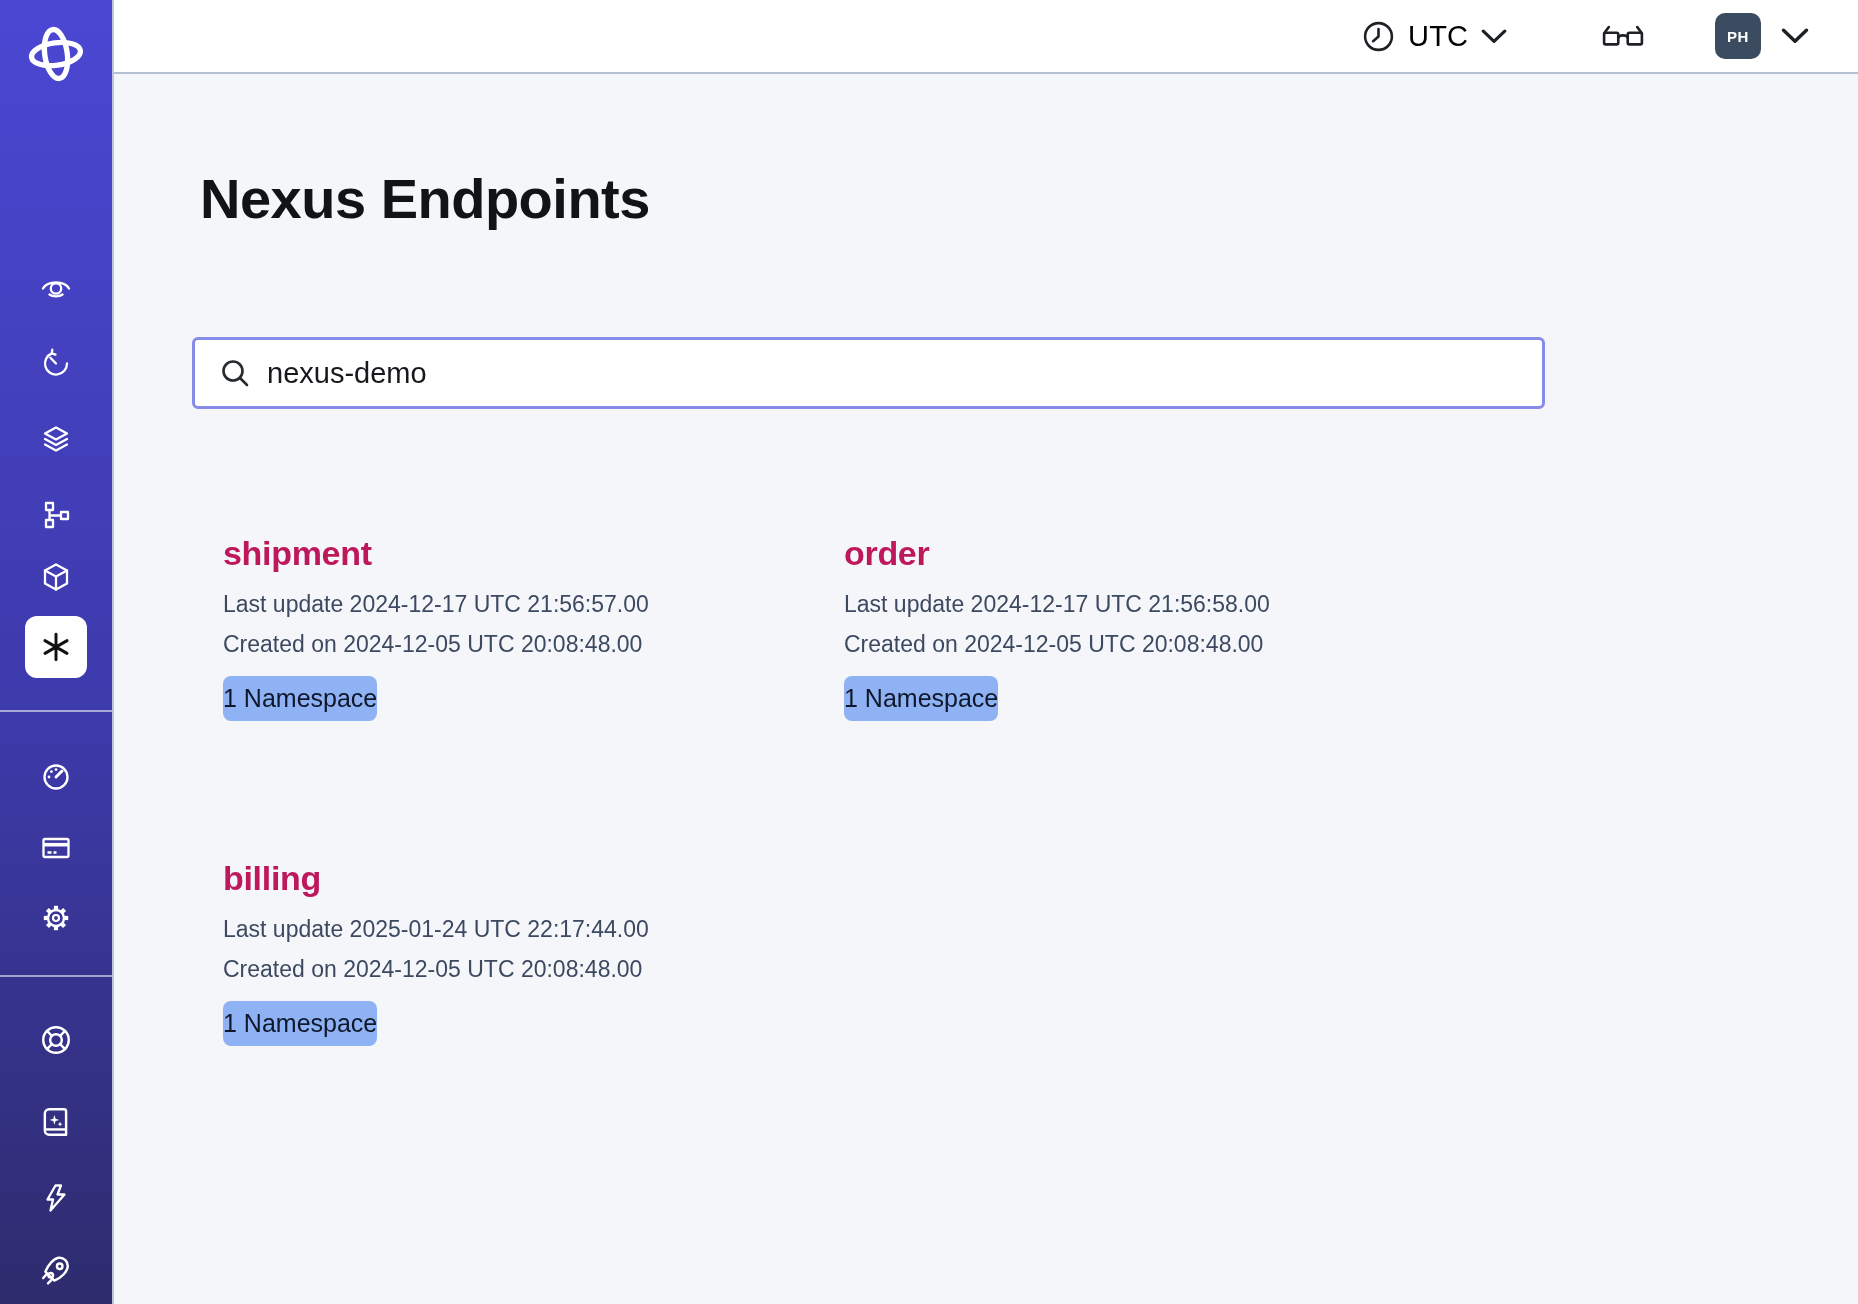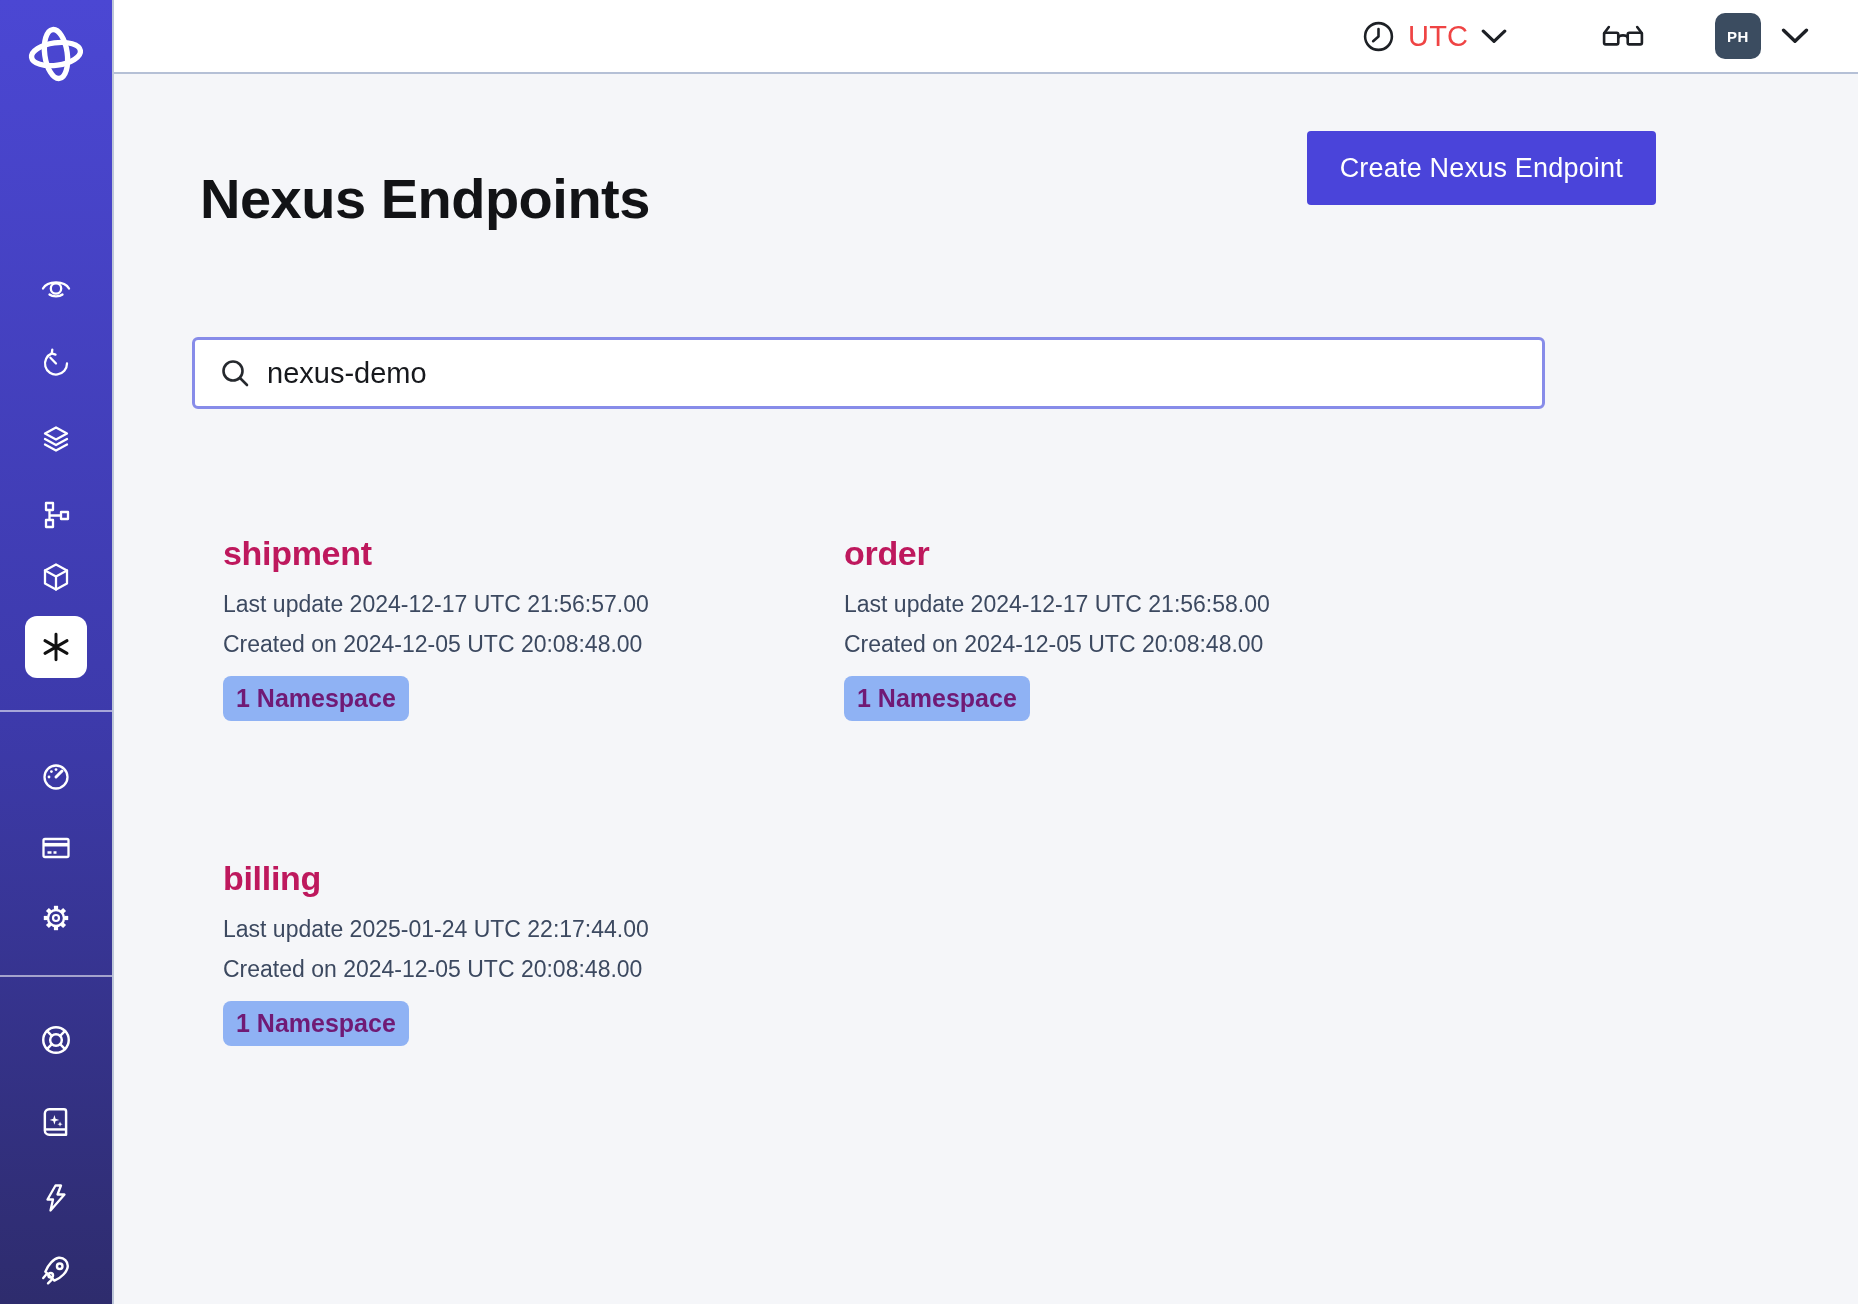--- a/index.html
+++ b/index.html
@@ -36,21 +36,21 @@
   
   .topbar {
     position: absolute; left: 114px; top: 0; width: 1744px; height: 74px;
     background: #ffffff; border-bottom: 2px solid #b5c0d6; z-index: 2;
   }
   .tz-button {
     position: absolute; left: 1248px; top: 0; height: 72px;
     display: flex; align-items: center; gap: 13px;
     background: transparent; border: none; cursor: pointer;
   }
-  .tz-label { font-size: 29px; font-weight: 500; color: #ef4444; letter-spacing: 0.2px; }
+  .tz-label { font-size: 29px; font-weight: 500; color: #000000; letter-spacing: 0.2px; }
   .glasses-button {
     position: absolute; left: 1478px; top: 14px; width: 62px; height: 46px;
     display: flex; align-items: center; justify-content: center;
     background: transparent; border: none; cursor: pointer;
   }
   .user-button {
     position: absolute; left: 1601px; top: 0; height: 72px;
     display: flex; align-items: center; gap: 20px;
     background: transparent; border: none; cursor: pointer;
   }
@@ -83,22 +83,22 @@
 
   .grid {
     position: absolute; left: 78px; top: 422px; width: 1353px;
     display: grid; grid-template-columns: 621px 621px; row-gap: 100px;
   }
   .card { padding-left: 31px; cursor: pointer; }
   .card-title { font-size: 34px; font-weight: 700; color: #be185d; letter-spacing: -0.3px; line-height: 1; margin-top: 40px; }
   .card-meta { margin-top: 23px; font-size: 23px; color: #3c4960; line-height: 1; }
   .card-meta + .card-meta { margin-top: 17px; }
   .badge {
-    display: inline-block; margin-top: 20px; padding: 10px 13px;
-    background: #8fb2f4; color: #701a75; font-size: 25px; font-weight: 700;
+    display: inline-block; margin-top: 20px; padding: 10px 0;
+    background: #8fb2f4; color: #0f172a; font-size: 25px; font-weight: 400;
     border-radius: 8px; line-height: 1;
   }
 
   svg { display: block; }
 </style>
 </head>
 <body>
 
 <aside class="sidebar">
   <div class="logo-wrap">
@@ -287,21 +287,20 @@
       <svg width="28" height="16" viewBox="0 0 24 14" fill="none" stroke="#1d2025" stroke-width="3" stroke-linecap="round" stroke-linejoin="round">
         <path d="M2 2 L12 11.5 L22 2"></path>
       </svg>
     </span>
   </button>
 </header>
 
 <main class="content">
   <h1 class="page-title">Nexus Endpoints</h1>
 
-  <button class="create-btn">Create Nexus Endpoint</button>
 
   <div class="search-box">
     <span class="icon">
       <svg width="32" height="32" viewBox="0 0 32 32" fill="none" stroke="#26292e" stroke-width="2.6" stroke-linecap="round">
         <circle cx="14" cy="14" r="9.5"></circle>
         <path d="M21 21 L28 28"></path>
       </svg>
     </span>
     <input type="text" value="nexus-demo" style="">
   </div>

